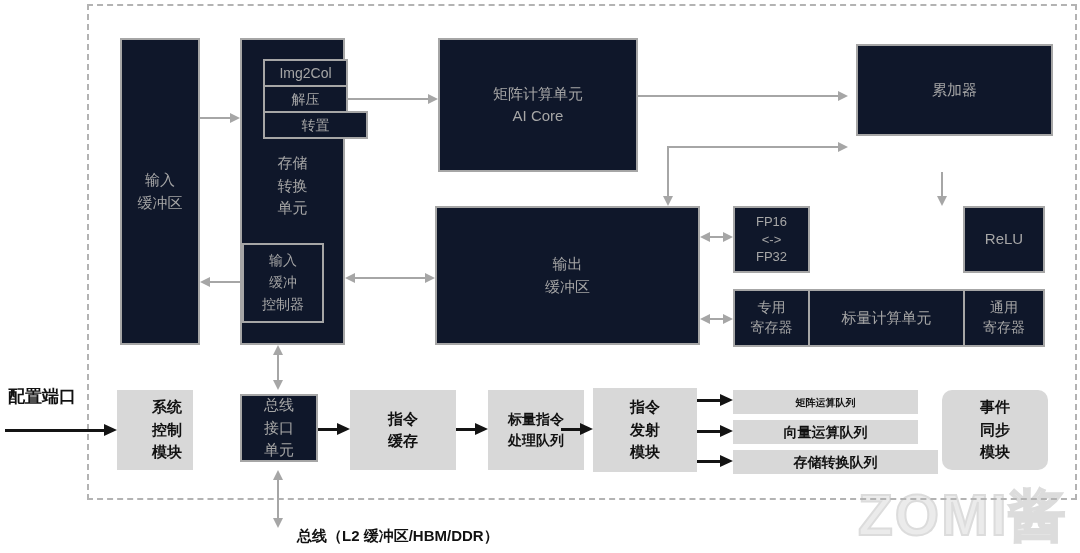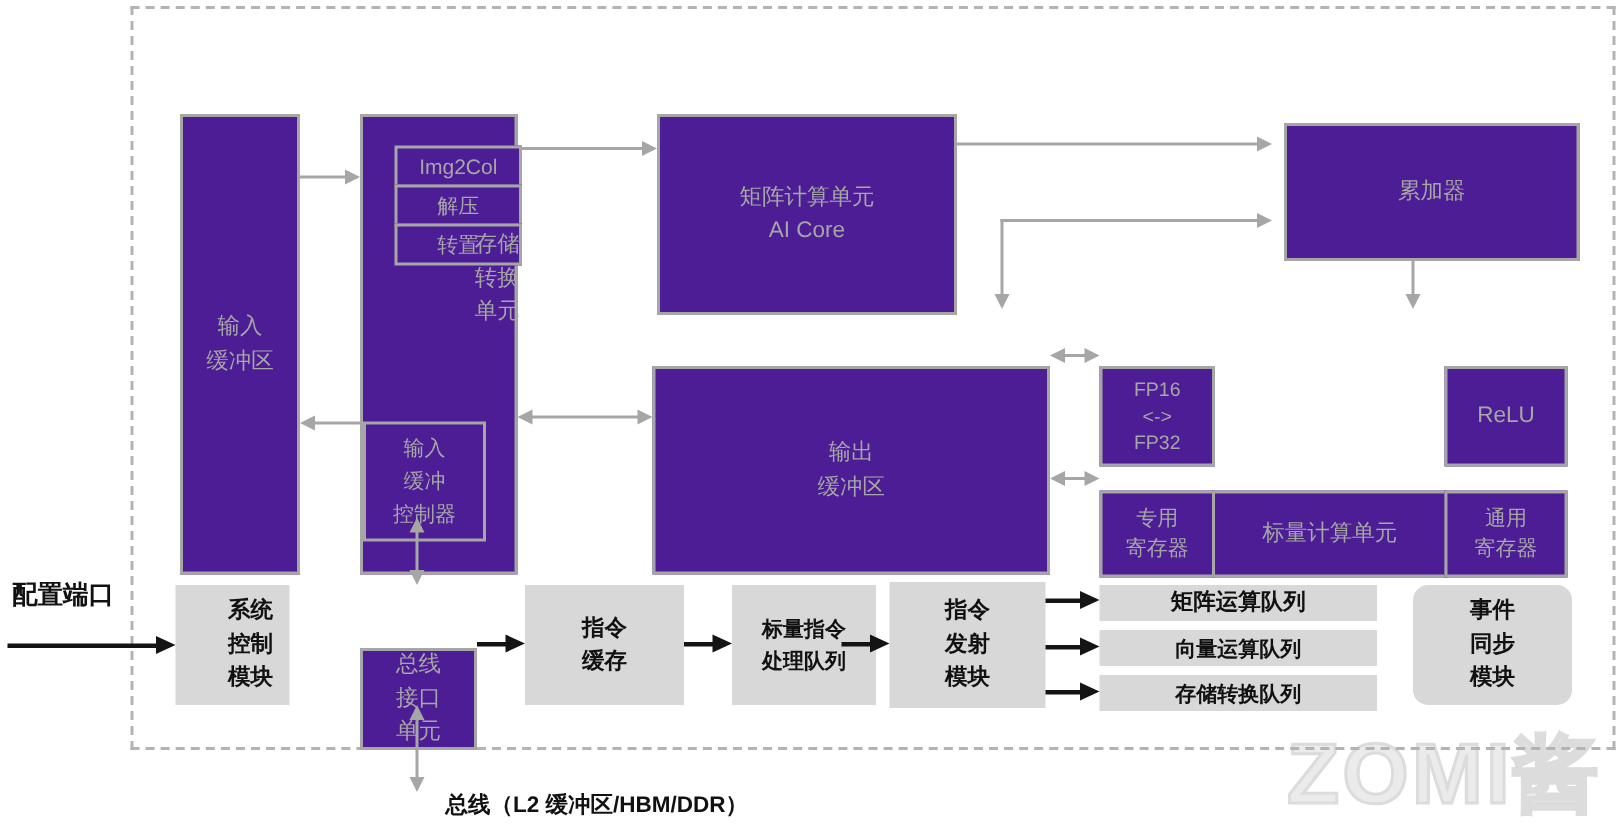--- a/index.html
+++ b/index.html
@@ -1,22 +1,22 @@
 <!DOCTYPE html>
 <html><head>
 <meta charset="utf-8">
 <style>
   html,body{margin:0;padding:0;background:#ffffff;}
   .stage{position:relative;width:1080px;height:553px;background:#fff;overflow:hidden;
          font-family:"Liberation Sans","DejaVu Sans",sans-serif;}
   .dashed{position:absolute;left:87px;top:4px;width:990px;height:496px;
           border:2px dashed #b3b3b3;box-sizing:border-box;z-index:1;background:transparent;}
-  .box{position:absolute;background:#4c1d95;border:2px solid #a6a6a6;box-sizing:border-box;
+  .box{position:absolute;background:#0f172a;border:2px solid #a6a6a6;box-sizing:border-box;
        color:#a6a6a6;display:flex;align-items:center;justify-content:center;text-align:center;
-       white-space:pre-line;font-size:15px;line-height:1.5;z-index:2;margin-top:38px;}
+       white-space:pre-line;font-size:15px;line-height:1.5;z-index:2;}
   .gbox{position:absolute;background:#d8d8d8;box-sizing:border-box;color:#111;
         display:flex;align-items:center;justify-content:center;text-align:center;
         white-space:pre-line;font-size:15px;font-weight:600;line-height:1.5;z-index:2;}
   .lbl{position:absolute;color:#111;font-weight:600;white-space:pre-line;z-index:3;}
   .graytxt{position:absolute;color:#a6a6a6;text-align:center;white-space:pre-line;z-index:3;
            font-size:15px;line-height:1.5;}
   .hline{position:absolute;height:2px;background:#a6a6a6;z-index:2;}
   .vline{position:absolute;width:2px;background:#a6a6a6;z-index:2;}
   .hlineb{position:absolute;height:3px;background:#141414;z-index:2;}
   .ah{position:absolute;width:0;height:0;z-index:2;}
@@ -35,27 +35,27 @@
 <div class="stage">
 
   <div class="watermark">ZOMI酱</div>
 
   <div class="dashed"></div>
 
   <div class="box" style="left:120px;top:38px;width:80px;height:307px;">输入
 缓冲区</div>
 
   <div class="box" style="left:240px;top:38px;width:105px;height:307px;"></div>
-  <div class="graytxt" style="left:240px;top:152px;width:105px;margin-left:39px;">存储
+  <div class="graytxt" style="left:240px;top:152px;width:105px;">存储
 转换
 单元</div>
 
   <div class="box" style="left:263px;top:59px;width:85px;height:28px;font-size:14px;">Img2Col</div>
   <div class="box" style="left:263px;top:85px;width:85px;height:28px;font-size:14px;">解压</div>
-  <div class="box" style="left:263px;top:111px;width:85px;height:28px;font-size:14px;">转置</div>
+  <div class="box" style="left:263px;top:111px;width:105px;height:28px;font-size:14px;">转置</div>
 
   <div class="box" style="left:242px;top:243px;width:82px;height:80px;font-size:14px;line-height:1.55;">输入
 缓冲
 控制器</div>
 
   <div class="box" style="left:438px;top:38px;width:200px;height:134px;">矩阵计算单元
 AI Core</div>
 
   <div class="box" style="left:856px;top:44px;width:197px;height:92px;">累加器</div>
 
@@ -84,23 +84,23 @@
   <div class="gbox" style="left:350px;top:390px;width:106px;height:80px;">指令
 缓存</div>
 
   <div class="gbox" style="left:488px;top:390px;width:96px;height:80px;font-size:14px;">标量指令
 处理队列</div>
 
   <div class="gbox" style="left:593px;top:388px;width:104px;height:84px;">指令
 发射
 模块</div>
 
-  <div class="gbox" style="left:733px;top:390px;width:185px;height:24px;font-size:15px;">矩阵运算队列</div>
+  <div class="gbox" style="left:733px;top:390px;width:185px;height:24px;font-size:10px;">矩阵运算队列</div>
   <div class="gbox" style="left:733px;top:420px;width:185px;height:24px;font-size:14px;">向量运算队列</div>
-  <div class="gbox" style="left:733px;top:450px;width:185px;height:24px;font-size:14px;">存储转换队列</div>
+  <div class="gbox" style="left:733px;top:450px;width:205px;height:24px;font-size:14px;">存储转换队列</div>
 
   <div class="gbox" style="left:942px;top:390px;width:106px;height:80px;border-radius:10px;">事件
 同步
 模块</div>
 
   <div class="lbl" style="left:8px;top:385px;font-size:17px;">配置端口</div>
   <div class="lbl" style="left:297px;top:527px;font-size:15px;">总线（L2 缓冲区/HBM/DDR）</div>
 
   <div class="hline" style="left:200px;top:117px;width:32px;"></div>
   <div class="ah r" style="left:230px;top:113px;"></div>

